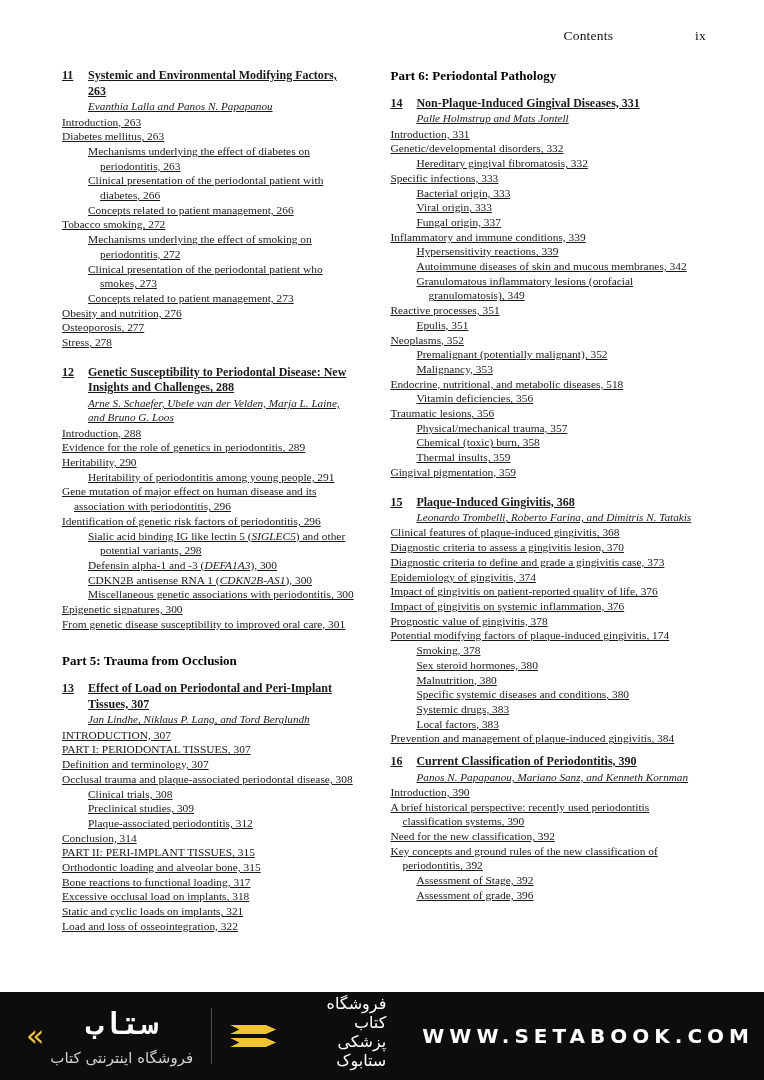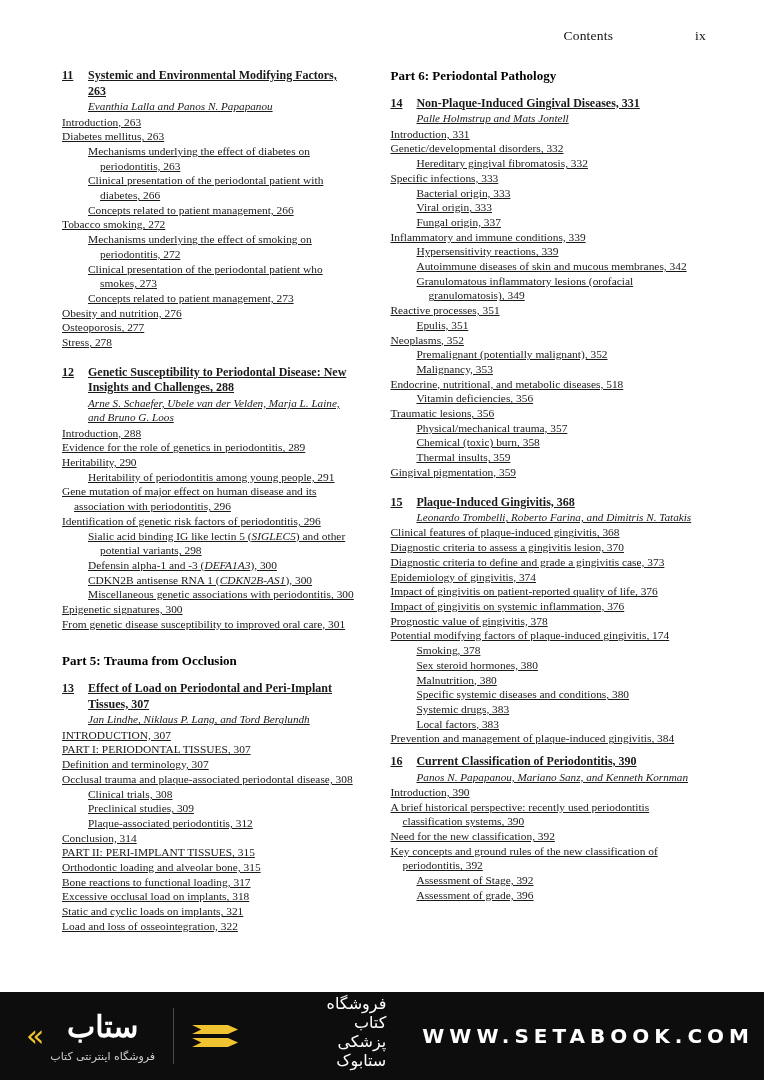--- a/index.html
+++ b/index.html
@@ -112,29 +112,29 @@
     box-sizing: border-box;
   }
   .logo-chev {
     color: #f0c330;
     font-size: 30px;
     line-height: 1;
     margin-right: 6px;
     font-family: "DejaVu Sans", sans-serif;
   }
   .logo-fa {
-    font-family: Liberation Sans, sans-serif;
+    font-family: Liberation Mono, monospace;
     font-size: 30px;
     font-weight: bold;
     color: #ffffff;
     letter-spacing: 1px;
   }
   .logo-sub {
     font-family: "DejaVu Sans", sans-serif;
-    font-size: 11px;
+    font-size: 15px;
     color: #cfcfcf;
     margin-top: 6px;
     letter-spacing: 0.5px;
   }
   .logo-stack {
     display: flex;
     flex-direction: column;
     align-items: center;
   }
   .divider {

